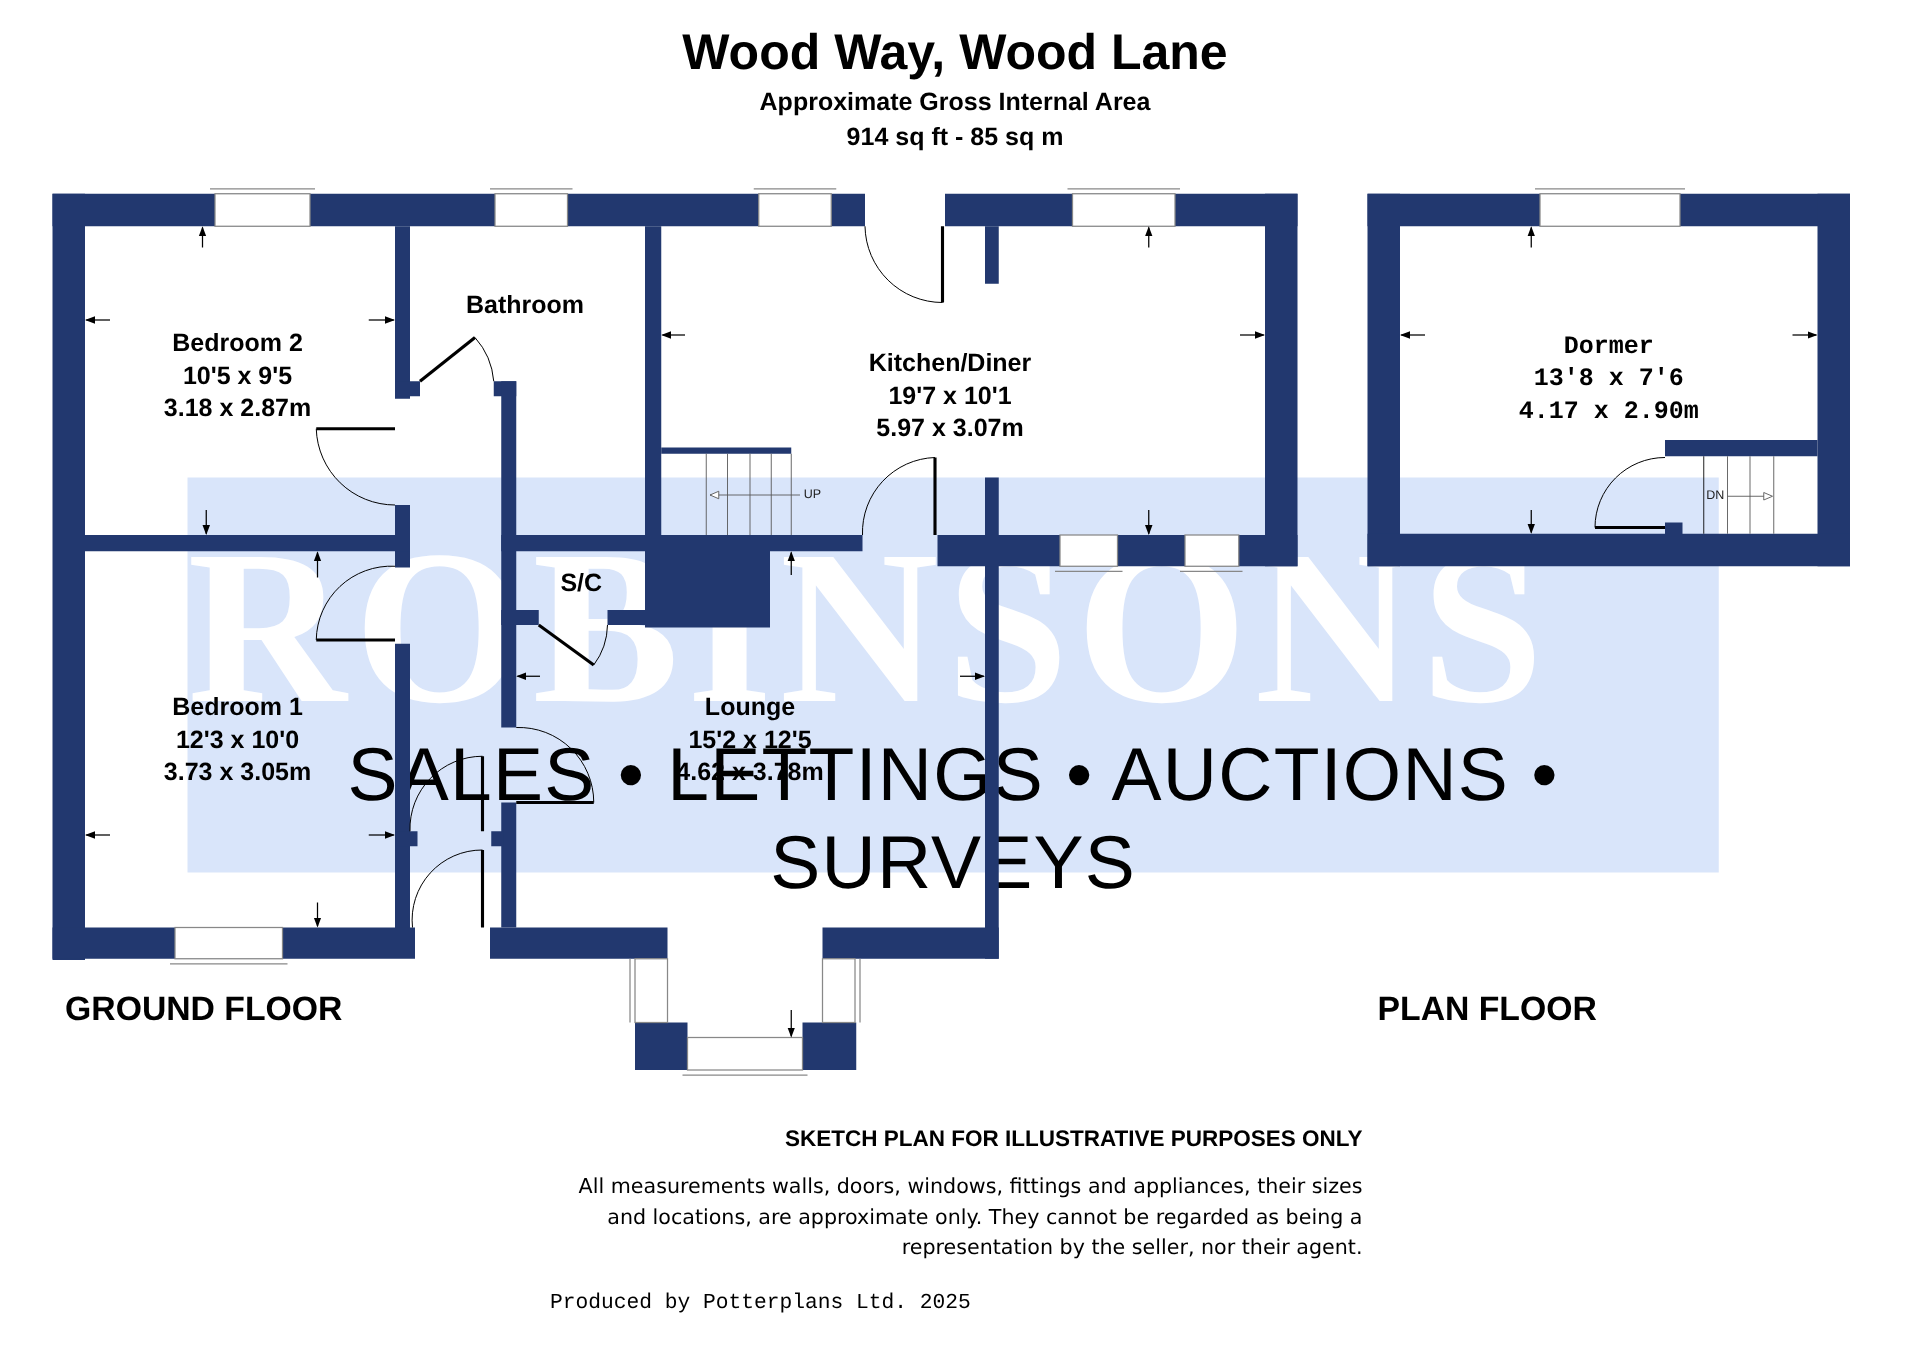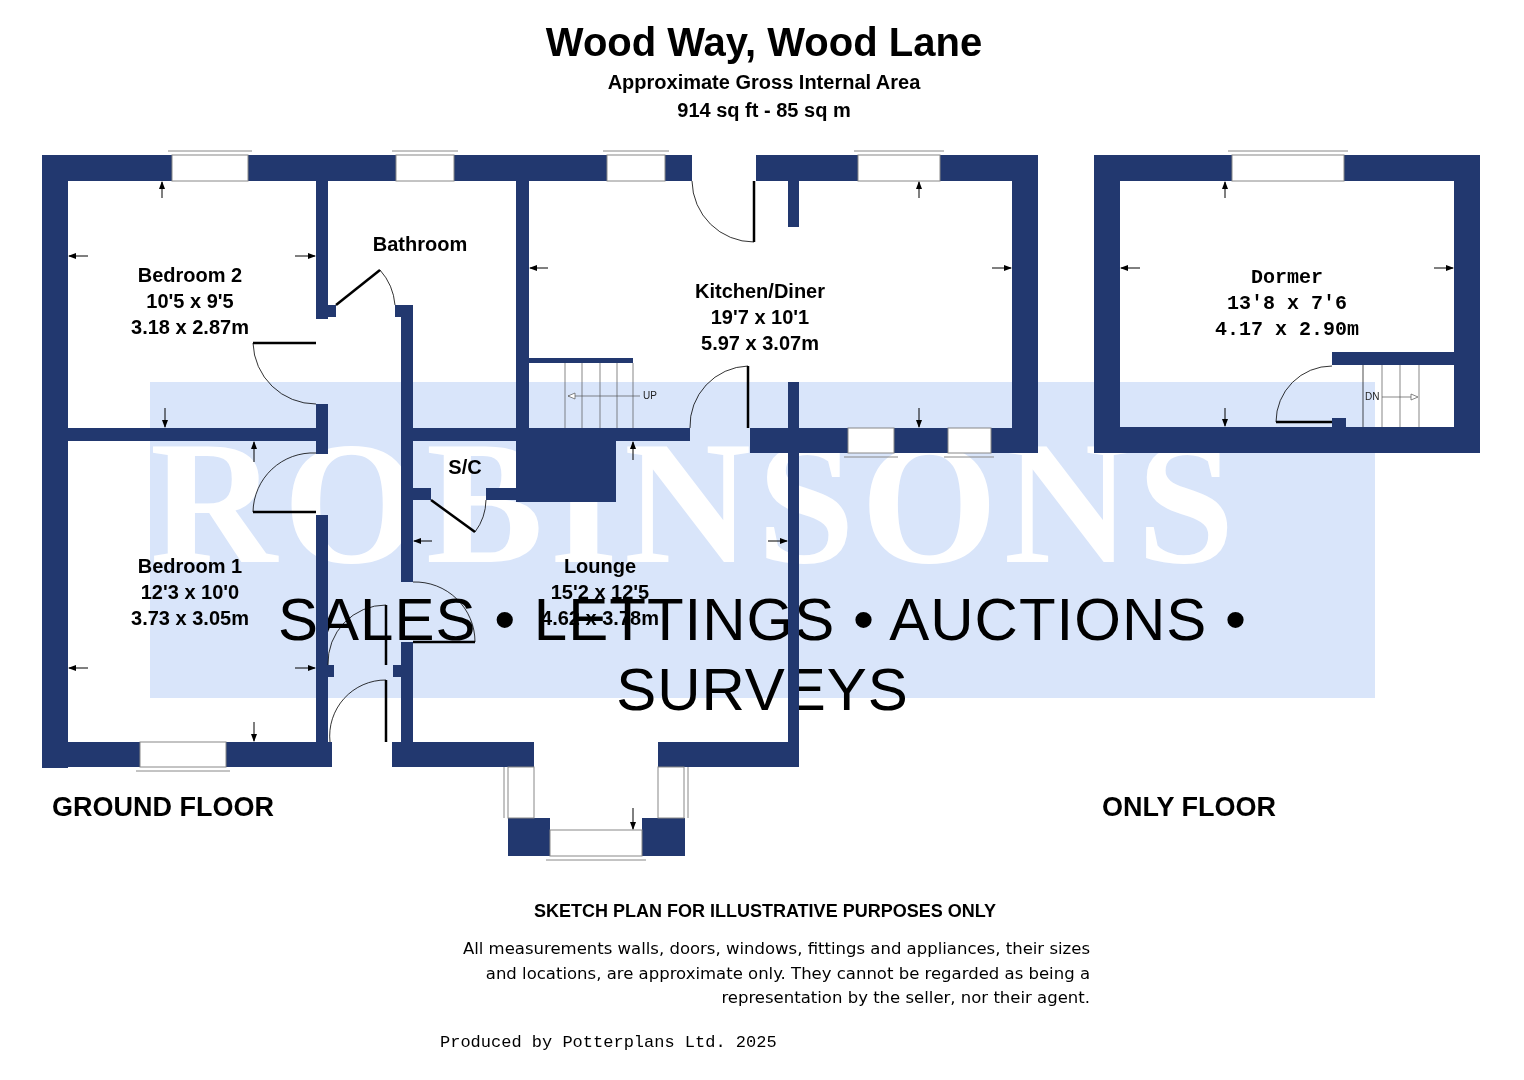--- a/index.html
+++ b/index.html
@@ -6,21 +6,21 @@
   body { width:1524px; height:1080px; position:relative; overflow:hidden;
          font-family:"Liberation Sans", sans-serif; color:#000; }
   .abs { position:absolute; }
   .title { left:0; width:1528px; top:20px; text-align:center; font-weight:bold; font-size:40px; }
   .subtitle { left:0; width:1528px; text-align:center; font-weight:bold; font-size:20px; }
   .sub1 { top:71px; }
   .sub2 { top:99px; }
   svg.plan { position:absolute; left:0; top:0; }
   .room-label { position:absolute; text-align:center; font-weight:bold; font-size:20px; line-height:26px; }
   .floor-label { position:absolute; font-weight:bold; font-size:27px; }
-  .disclaimer-head { position:absolute; left:440px; width:650px; top:901px; text-align:center; font-weight:bold; font-size:18px; }
+  .disclaimer-head { position:absolute; left:440px; width:650px; top:901px; text-align:right; font-weight:bold; font-size:18px; }
   .disclaimer-body { position:absolute; left:440px; width:650px; top:937px; text-align:right; font-size:18px; line-height:24.5px; font-family:"DejaVu Sans", sans-serif; font-size:16.5px; }
   .producer { position:absolute; left:440px; width:650px; top:1033px; text-align:left; font-family:Liberation Mono, monospace; font-size:17px; }
   .wm-big { position:absolute; left:150px; width:1043px; top:418px; text-align:center; font-family:"Liberation Serif", serif; font-weight:bold; font-size:176px; letter-spacing:6px; color:#ffffff; line-height:170px; }
   .wm-small { position:absolute; left:150px; width:1225px; top:585px; text-align:center; font-size:60px; color:#000000; letter-spacing:1px; line-height:70px; }
   .stair-txt { position:absolute; font-size:10px; color:#222; }
 </style>
 </head>
 <body>
 
 <div class="abs title">Wood Way, Wood Lane</div>
@@ -219,17 +219,17 @@
   <div>15'2 x 12'5</div>
   <div>4.62 x 3.78m</div>
 </div>
 <div class="room-label" style="left:1187px; top:265px; width:200px;font-family:Liberation Mono, monospace;">
   <div>Dormer</div>
   <div>13'8 x 7'6</div>
   <div>4.17 x 2.90m</div>
 </div>
 
 <div class="floor-label" style="left:52px; top:792px;text-align:right;">GROUND FLOOR</div>
-<div class="floor-label" style="left:1102px; top:792px;">ONLY FLOOR</div>
+<div class="floor-label" style="left:1102px; top:792px;">PLAN FLOOR</div>
 
 <div class="disclaimer-head">SKETCH PLAN FOR ILLUSTRATIVE PURPOSES ONLY</div>
 <div class="disclaimer-body">All measurements walls, doors, windows, fittings and appliances, their sizes and locations, are approximate only. They cannot be regarded as being a representation by the seller, nor their agent.</div>
 <div class="producer">Produced by Potterplans Ltd. 2025</div>
 
 </body></html>

